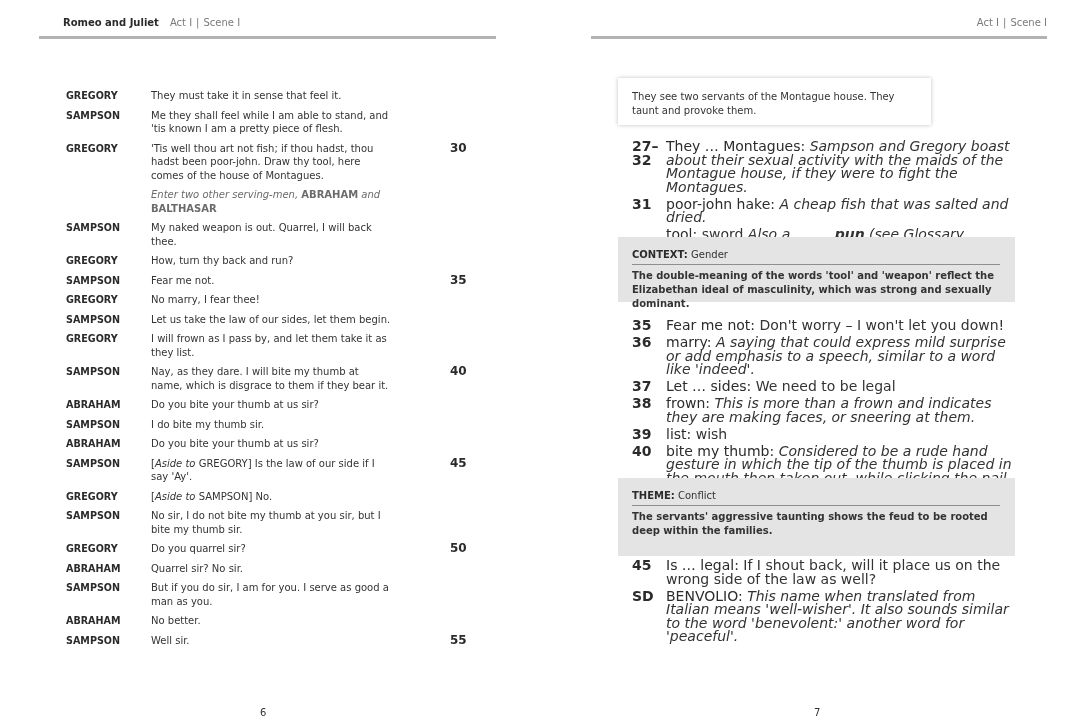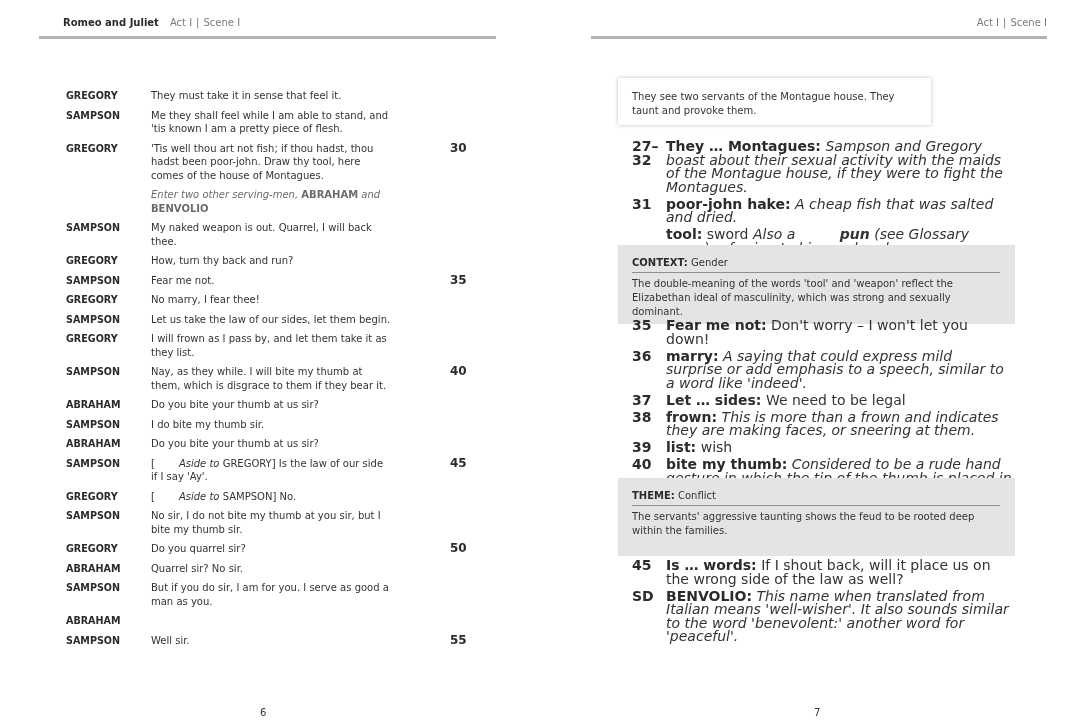--- a/index.html
+++ b/index.html
@@ -25,46 +25,46 @@
   .page-right .header-rule { left: 49px; width: 456px; }
 
   
   .script { position: absolute; left: 66px; top: 89px; width: 410px; }
   .line-row { position: relative; display: flex; font-size: 10px; line-height: 13.5px; margin-bottom: 6px; }
   .speaker { width: 85px; flex: 0 0 85px; font-weight: bold; color: #2b2b2b; font-size: 9.6px; }
   .speech { width: 240px; color: #333; }
   .line-num { position: absolute; left: 384px; top: 0; font-weight: bold; font-size: 12px; color: #2b2b2b; }
   .sd { font-style: italic; color: #6b6b6b; }
   .sd-name { font-style: normal; font-weight: bold; color: #6b6b6b; }
-  .aside-word { font-style: italic; margin-left: 24px; }
+  .aside-word { font-style: italic; }
 
   
   .summary-box {
     position: absolute; left: 76px; top: 78px; width: 313px; height: 47px; box-sizing: border-box;
     padding: 12px 14px; background: #fff; box-shadow: 0 0 4px rgba(0,0,0,0.25);
     font-size: 10px; line-height: 14px; color: #333;
   }
 
   
   .gloss { position: absolute; left: 90px; width: 380px; }
   .gloss-row { display: flex; font-size: 14px; line-height: 13.5px; margin-bottom: 3.5px; color: #333; }
   .gloss-ref { width: 34px; flex: 0 0 34px; font-weight: bold; color: #2b2b2b; }
   .gloss-body { flex: 1; }
-  .term { font-weight: bold; color: #2b2b2b; }
+  .term { font-weight: normal; color: #2b2b2b; }
   .it { font-style: italic; }
   .bi { font-style: italic; font-weight: bold; padding-left: 40px; }
 
   
   .note-box {
     position: absolute; left: 76px; width: 397px; box-sizing: border-box;
     background: #e4e4e5; padding: 11px 15px 10px 14px; font-size: 10px; color: #333;
   }
   .note-head { line-height: 13px; padding-bottom: 3px; border-bottom: 1.5px solid #8f8f8f; margin-bottom: 4px; }
   .note-label { font-weight: bold; color: #2b2b2b; }
-  .note-body { line-height: 14px; }
+  .note-body { line-height: 14px; font-weight: bold; }
 
   .folio { position: absolute; top: 707px; font-size: 10px; color: #333; }
 </style>
 </head>
 <body>
 
 <div class="page page-left">
   <div class="running-header">
     <span class="book-title">Romeo and Juliet</span><span>Act I</span><span class="sep">|</span><span>Scene I</span>
   </div>
@@ -79,21 +79,21 @@
         <div class="speaker">SAMPSON</div>
         <div class="speech">Me they shall feel while I am able to stand, and 'tis known I am a pretty piece of flesh.</div>
       </div>
       <div class="line-row">
         <div class="speaker">GREGORY</div>
         <div class="speech">'Tis well thou art not fish; if thou hadst, thou hadst been poor-john. Draw thy tool, here comes of the house of Montagues.</div>
         <div class="line-num">30</div>
       </div>
       <div class="line-row">
         <div class="speaker"></div>
-        <div class="speech"><span class="sd">Enter two other serving-men, </span><span class="sd-name">ABRAHAM</span><span class="sd"> and </span><span class="sd-name">BENVOLIO</span></div>
+        <div class="speech"><span class="sd">Enter two other serving-men, </span><span class="sd-name">ABRAHAM</span><span class="sd"> and </span><span class="sd-name">BALTHASAR</span></div>
       </div>
       <div class="line-row">
         <div class="speaker">SAMPSON</div>
         <div class="speech">My naked weapon is out. Quarrel, I will back thee.</div>
       </div>
       <div class="line-row">
         <div class="speaker">GREGORY</div>
         <div class="speech">How, turn thy back and run?</div>
       </div>
       <div class="line-row">
@@ -108,21 +108,21 @@
       <div class="line-row">
         <div class="speaker">SAMPSON</div>
         <div class="speech">Let us take the law of our sides, let them begin.</div>
       </div>
       <div class="line-row">
         <div class="speaker">GREGORY</div>
         <div class="speech">I will frown as I pass by, and let them take it as they list.</div>
       </div>
       <div class="line-row">
         <div class="speaker">SAMPSON</div>
-        <div class="speech">Nay, as they while. I will bite my thumb at them, which is disgrace to them if they bear it.</div>
+        <div class="speech">Nay, as they dare. I will bite my thumb at name, which is disgrace to them if they bear it.</div>
         <div class="line-num">40</div>
       </div>
       <div class="line-row">
         <div class="speaker">ABRAHAM</div>
         <div class="speech">Do you bite your thumb at us sir?</div>
       </div>
       <div class="line-row">
         <div class="speaker">SAMPSON</div>
         <div class="speech">I do bite my thumb sir.</div>
       </div>
@@ -151,20 +151,21 @@
       <div class="line-row">
         <div class="speaker">ABRAHAM</div>
         <div class="speech">Quarrel sir? No sir.</div>
       </div>
       <div class="line-row">
         <div class="speaker">SAMPSON</div>
         <div class="speech">But if you do sir, I am for you. I serve as good a man as you.</div>
       </div>
       <div class="line-row">
         <div class="speaker">ABRAHAM</div>
+        <div class="speech">No better.</div>
       </div>
       <div class="line-row">
         <div class="speaker">SAMPSON</div>
         <div class="speech">Well sir.</div>
         <div class="line-num">55</div>
       </div>
     </div>
 
   <div class="folio" style="left:260px;">6</div>
 </div>
@@ -191,21 +192,21 @@
       <div class="gloss-row">
         <div class="gloss-ref"></div>
         <div class="gloss-body"><span class="term">tool:</span> <span>sword</span> <span class="it">Also a</span> <span class="bi">pun</span> <span class="it">(see Glossary p.xxx) referring to his manhood.,</span></div>
       </div>
       <div class="gloss-row">
         <div class="gloss-ref">33</div>
         <div class="gloss-body"><span class="term">Quarrel:</span> <span>Begin an argument</span></div>
       </div>
     </div>
 
-  <div class="note-box" style="top:245px; height:79px;">
+  <div class="note-box" style="top:237px; height:65px;">
     <div class="note-head">
       <span class="note-label">CONTEXT:</span>
       <span>Gender</span>
     </div>
     <div class="note-body">The double-meaning of the words 'tool' and 'weapon' reflect the Elizabethan ideal of masculinity, which was strong and sexually dominant.</div>
   </div>
 
   <div class="gloss" id="gloss2" style="top:319px;">
       <div class="gloss-row">
         <div class="gloss-ref">35</div>
@@ -237,21 +238,21 @@
     <div class="note-head">
       <span class="note-label">THEME:</span>
       <span>Conflict</span>
     </div>
     <div class="note-body">The servants' aggressive taunting shows the feud to be rooted deep within the families.</div>
   </div>
 
   <div class="gloss" id="gloss3" style="top:559px;">
       <div class="gloss-row">
         <div class="gloss-ref">45</div>
-        <div class="gloss-body"><span class="term">Is … words:</span> <span>If I shout back, will it place us on the wrong side of the law as well?</span></div>
+        <div class="gloss-body"><span class="term">Is … legal:</span> <span>If I shout back, will it place us on the wrong side of the law as well?</span></div>
       </div>
       <div class="gloss-row">
         <div class="gloss-ref">SD</div>
         <div class="gloss-body"><span class="term">BENVOLIO:</span> <span class="it">This name when translated from Italian means 'well-wisher'. It also sounds similar to the word 'benevolent:' another word for 'peaceful'.</span></div>
       </div>
     </div>
 
   <div class="folio" style="left:272px;">7</div>
 </div>
 

